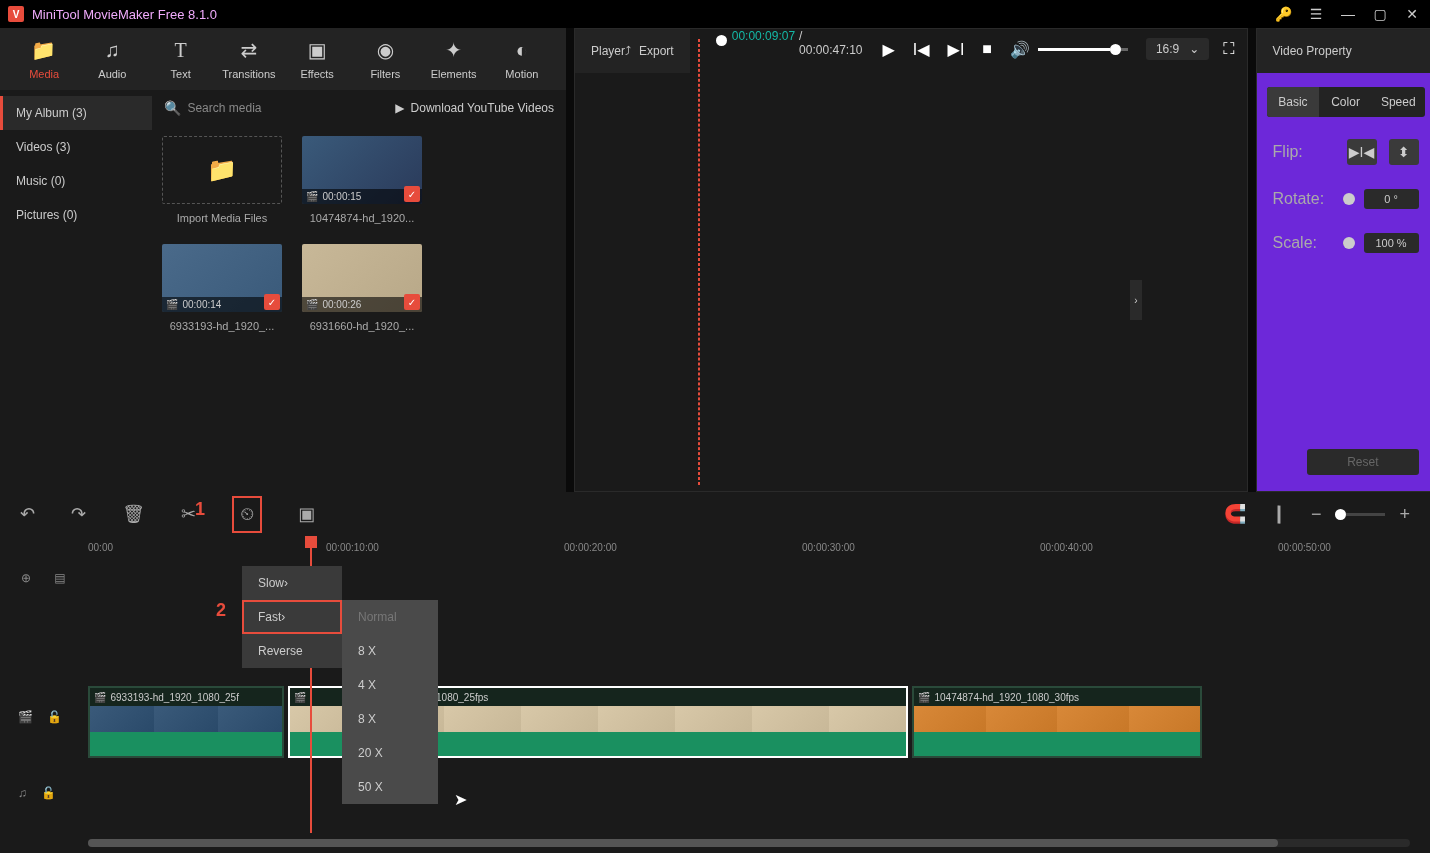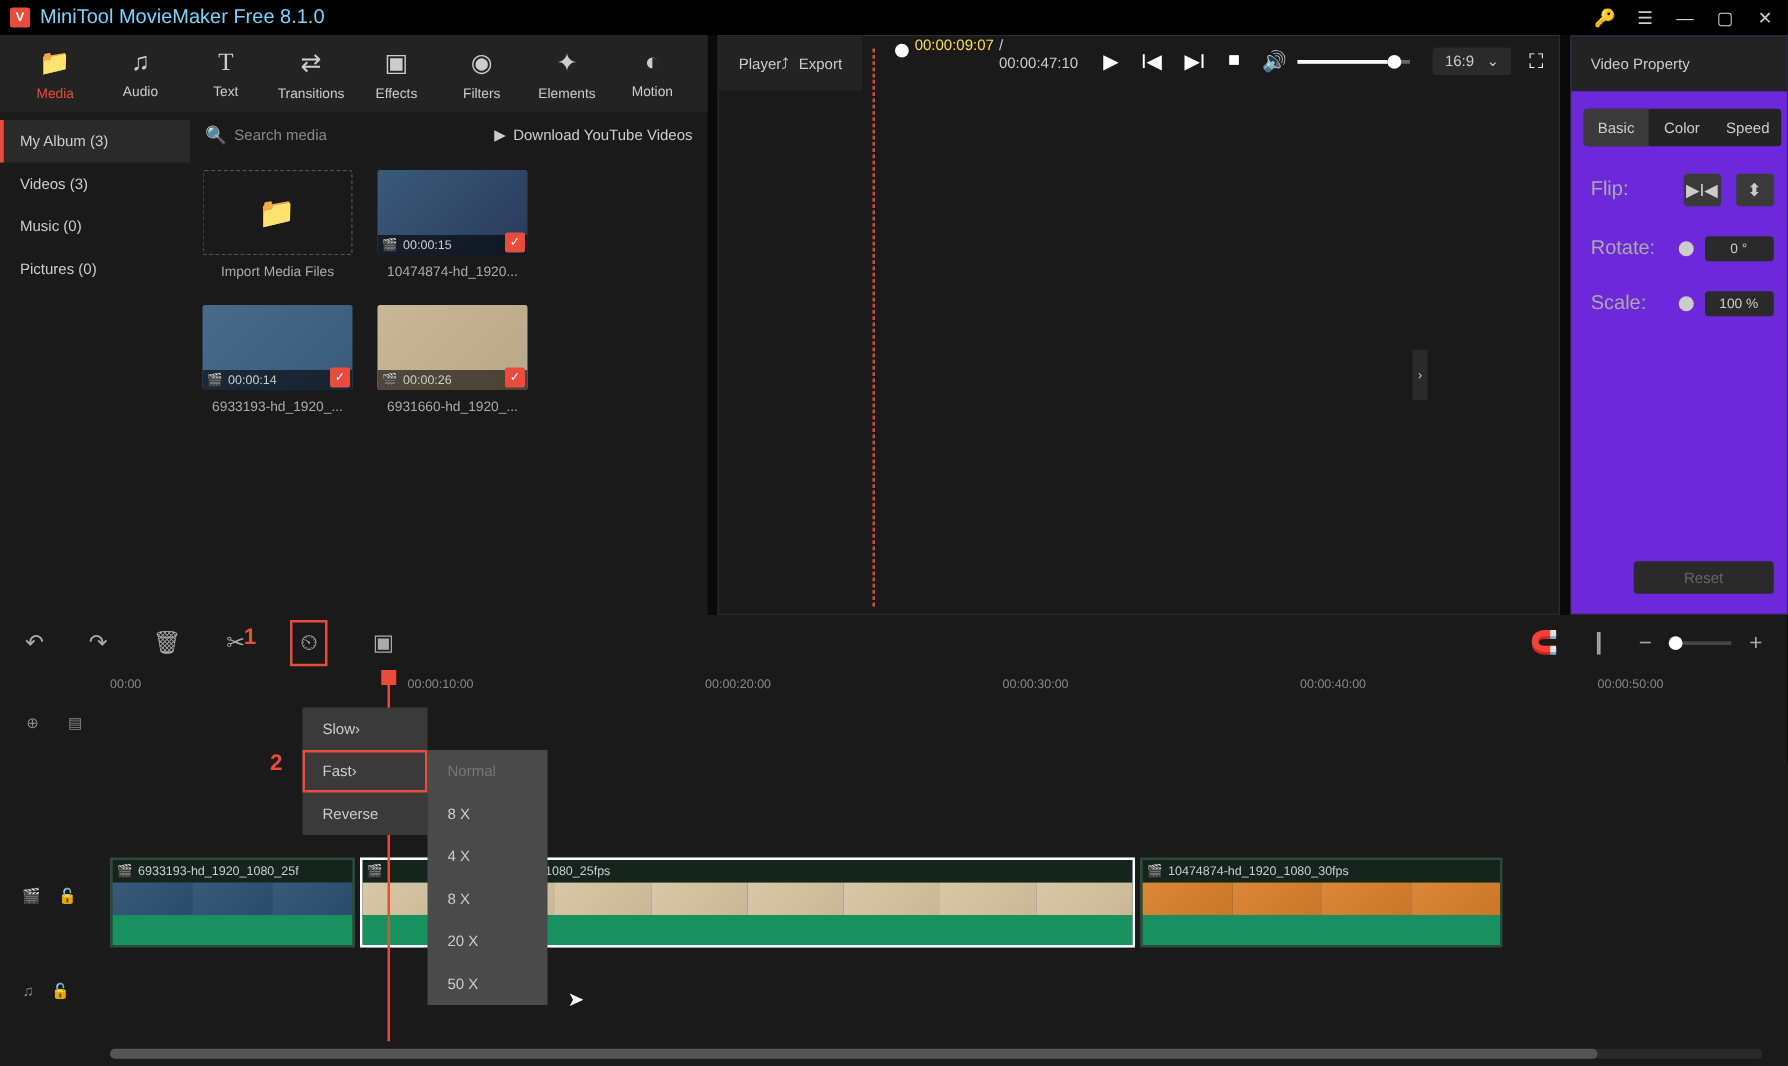--- a/index.html
+++ b/index.html
@@ -1,20 +1,20 @@
 <!DOCTYPE html>
 <html><head>
 <meta charset="utf-8">
 <style>
 *{margin:0;padding:0;box-sizing:border-box;font-family:Arial,sans-serif}
 body{background:#0a0a0a;color:#ccc;font-size:12px;width:1430px;height:853px;overflow:hidden;position:relative}
 .titlebar{height:28px;background:#000;display:flex;align-items:center;padding:0 8px;justify-content:space-between}
 .titlebar-left{display:flex;align-items:center;gap:8px}
 .app-logo{width:16px;height:16px;background:#e74c3c;border-radius:2px;display:flex;align-items:center;justify-content:center;color:#fff;font-weight:bold;font-size:10px}
-.app-title{font-size:16px;color:#7dd3fc}
+.app-title{font-size:13px;color:#f0abfc}
 .titlebar-right{display:flex;align-items:center;gap:12px}
 .tb-icon{width:20px;height:20px;display:flex;align-items:center;justify-content:center;color:#ccc;cursor:pointer;font-size:14px}
 .key-icon{color:#f39c12}
 .main-row{display:flex;height:464px}
 .left-panel{width:566px;display:flex;flex-direction:column;background:#1a1a1a}
 .top-tabs{height:62px;background:#232323;display:flex;align-items:center;padding:0 10px;gap:0}
 .top-tab{width:72px;display:flex;flex-direction:column;align-items:center;gap:6px;cursor:pointer;padding:8px 0}
 .top-tab.active{color:#e74c3c}
 .tab-icon{font-size:20px}
 .tab-label{font-size:11px}
@@ -40,21 +40,21 @@
 .panel-header{height:44px;display:flex;align-items:center;justify-content:space-between;padding:0 16px;background:#232323}
 .panel-title{font-size:12px;color:#ccc}
 .export-btn{display:flex;align-items:center;gap:8px;cursor:pointer;color:#ccc}
 .video-preview{flex:1;margin:10px 8px 6px 8px;position:relative;border:1px dashed #e74c3c;background:linear-gradient(160deg,#b8b0a0 0%,#c8bc9c 50%,#d0c8b8 100%)}
 .canvas-art{position:absolute;left:20%;top:10%;width:55%;height:75%;background:linear-gradient(180deg,#e8d098 0%,#d8c080 50%,#f0f0f0 70%);transform:skewX(-3deg)}
 .playback-bar{height:10px;margin:6px 8px;position:relative;display:flex;align-items:center}
 .pb-track{flex:1;height:3px;background:#444;position:relative}
 .pb-fill{position:absolute;left:0;top:0;height:100%;width:14%;background:#e74c3c}
 .pb-thumb{position:absolute;left:14%;top:-4px;width:11px;height:11px;border-radius:50%;background:#fff}
 .time-display{margin:0 8px;display:flex;justify-content:flex-end;gap:4px;font-size:12px}
-.time-current{color:#fde047}
+.time-current{color:#14b8a6}
 .time-total{color:#ccc}
 .controls-bar{height:40px;display:flex;align-items:center;padding:0 12px;gap:18px}
 .ctrl-icon{color:#fff;cursor:pointer;font-size:16px}
 .vol-area{display:flex;align-items:center;gap:8px}
 .vol-slider{width:90px;height:3px;background:#666;position:relative}
 .vol-fill{position:absolute;left:0;top:0;height:100%;width:80%;background:#fff}
 .vol-thumb{position:absolute;left:80%;top:-4px;width:11px;height:11px;border-radius:50%;background:#fff}
 .ctrl-right{margin-left:auto;display:flex;align-items:center;gap:14px}
 .ratio-select{background:#2a2a2a;padding:4px 10px;border-radius:3px;display:flex;align-items:center;gap:10px}
 .props-panel{width:290px;background:#6d28d9;border:1px solid #2a2a2a;display:flex;flex-direction:column}

